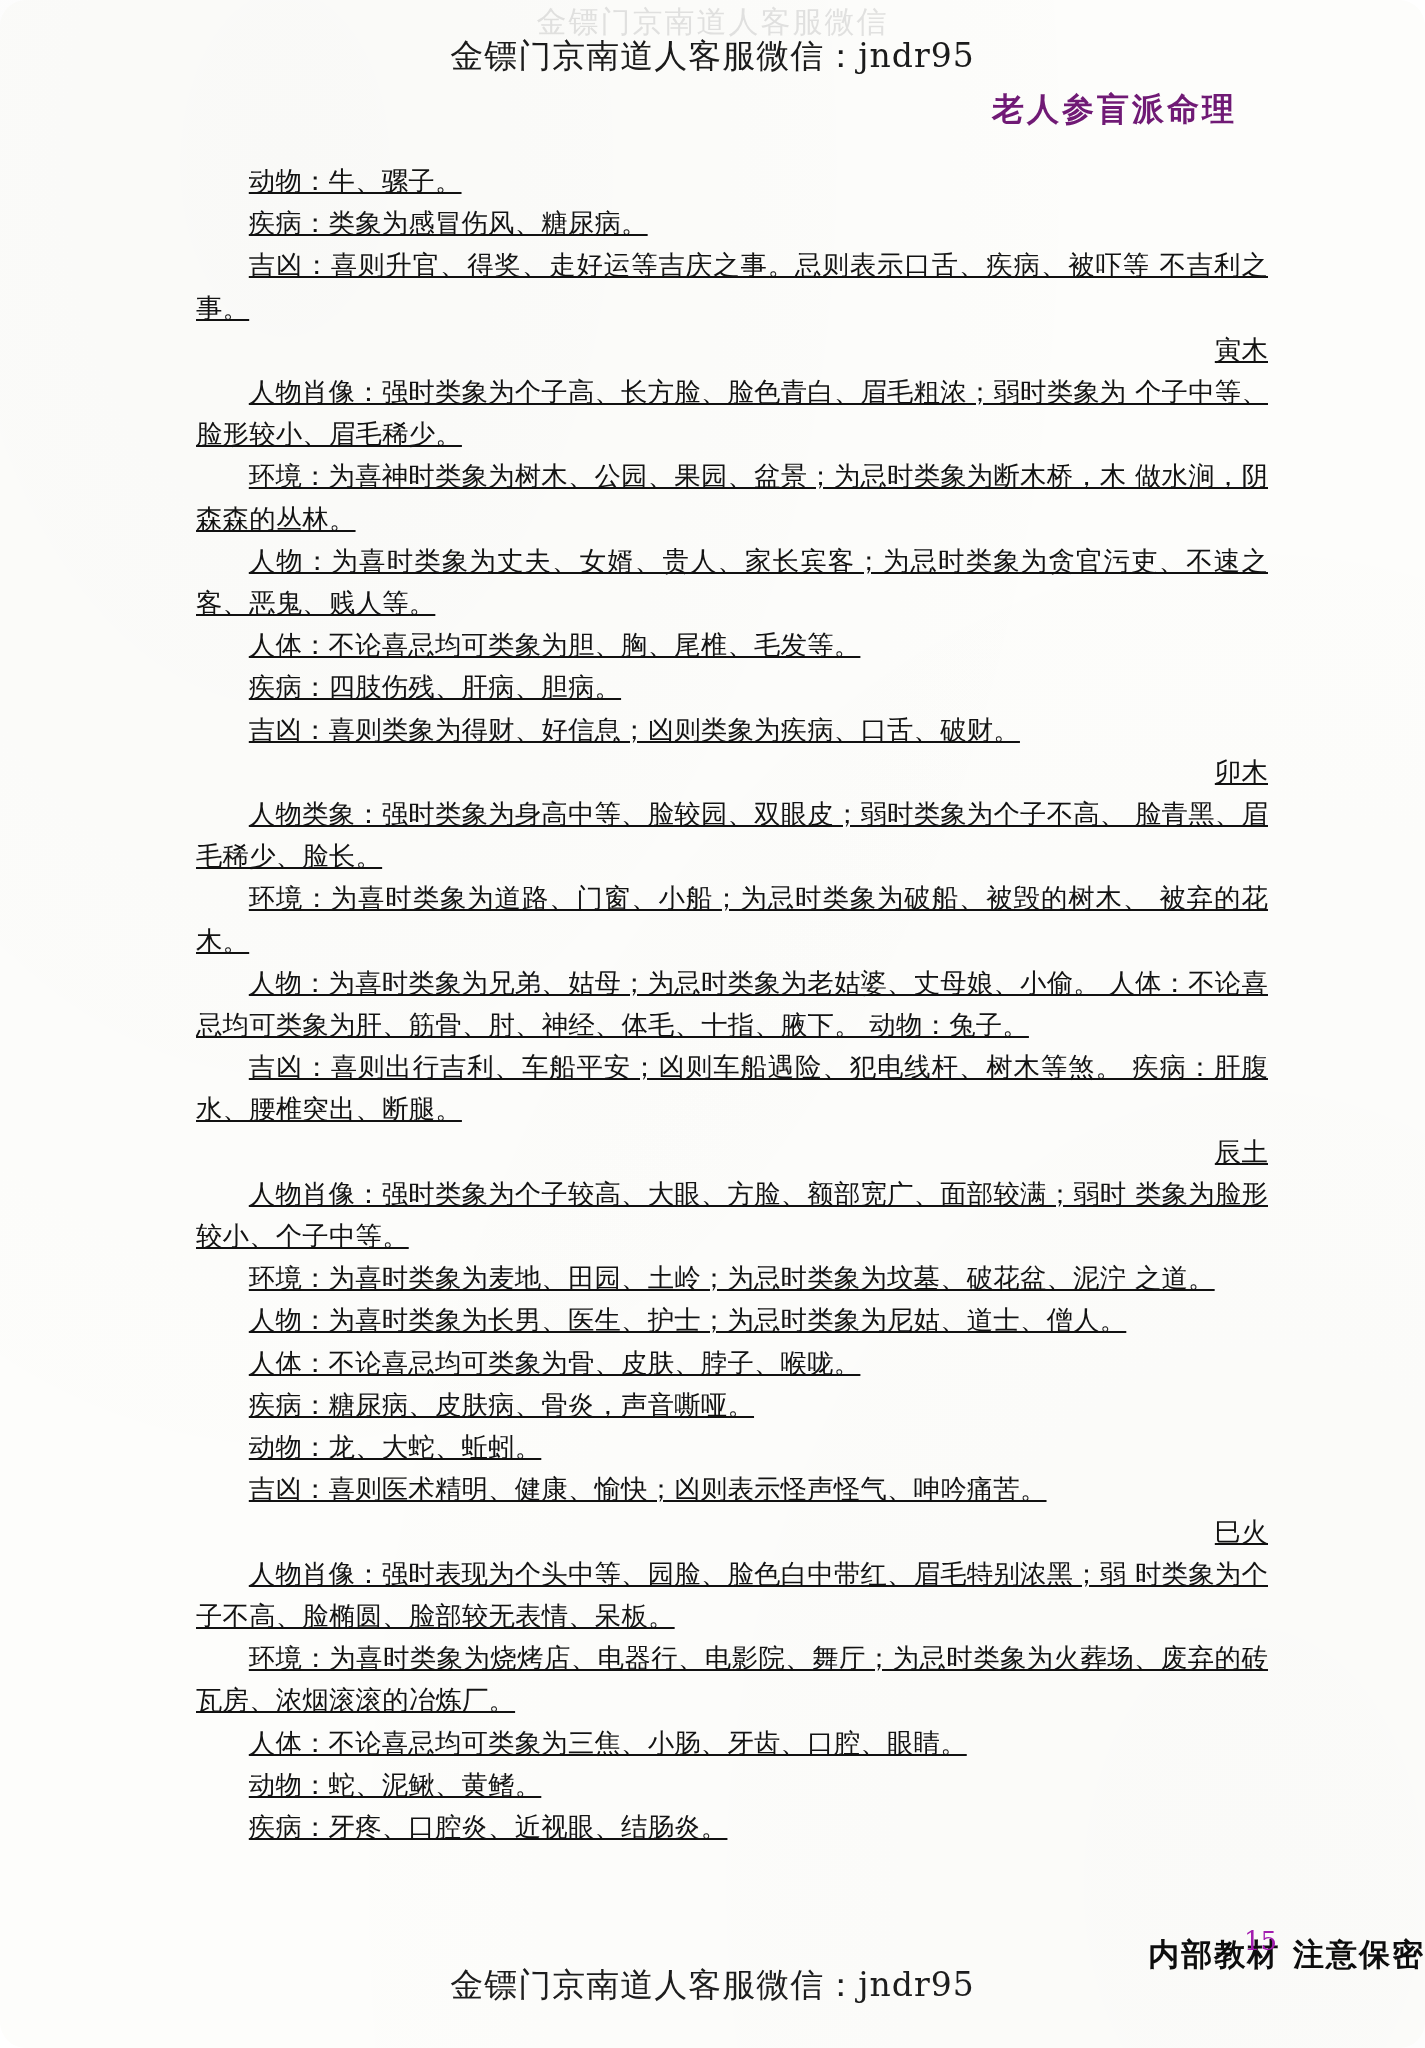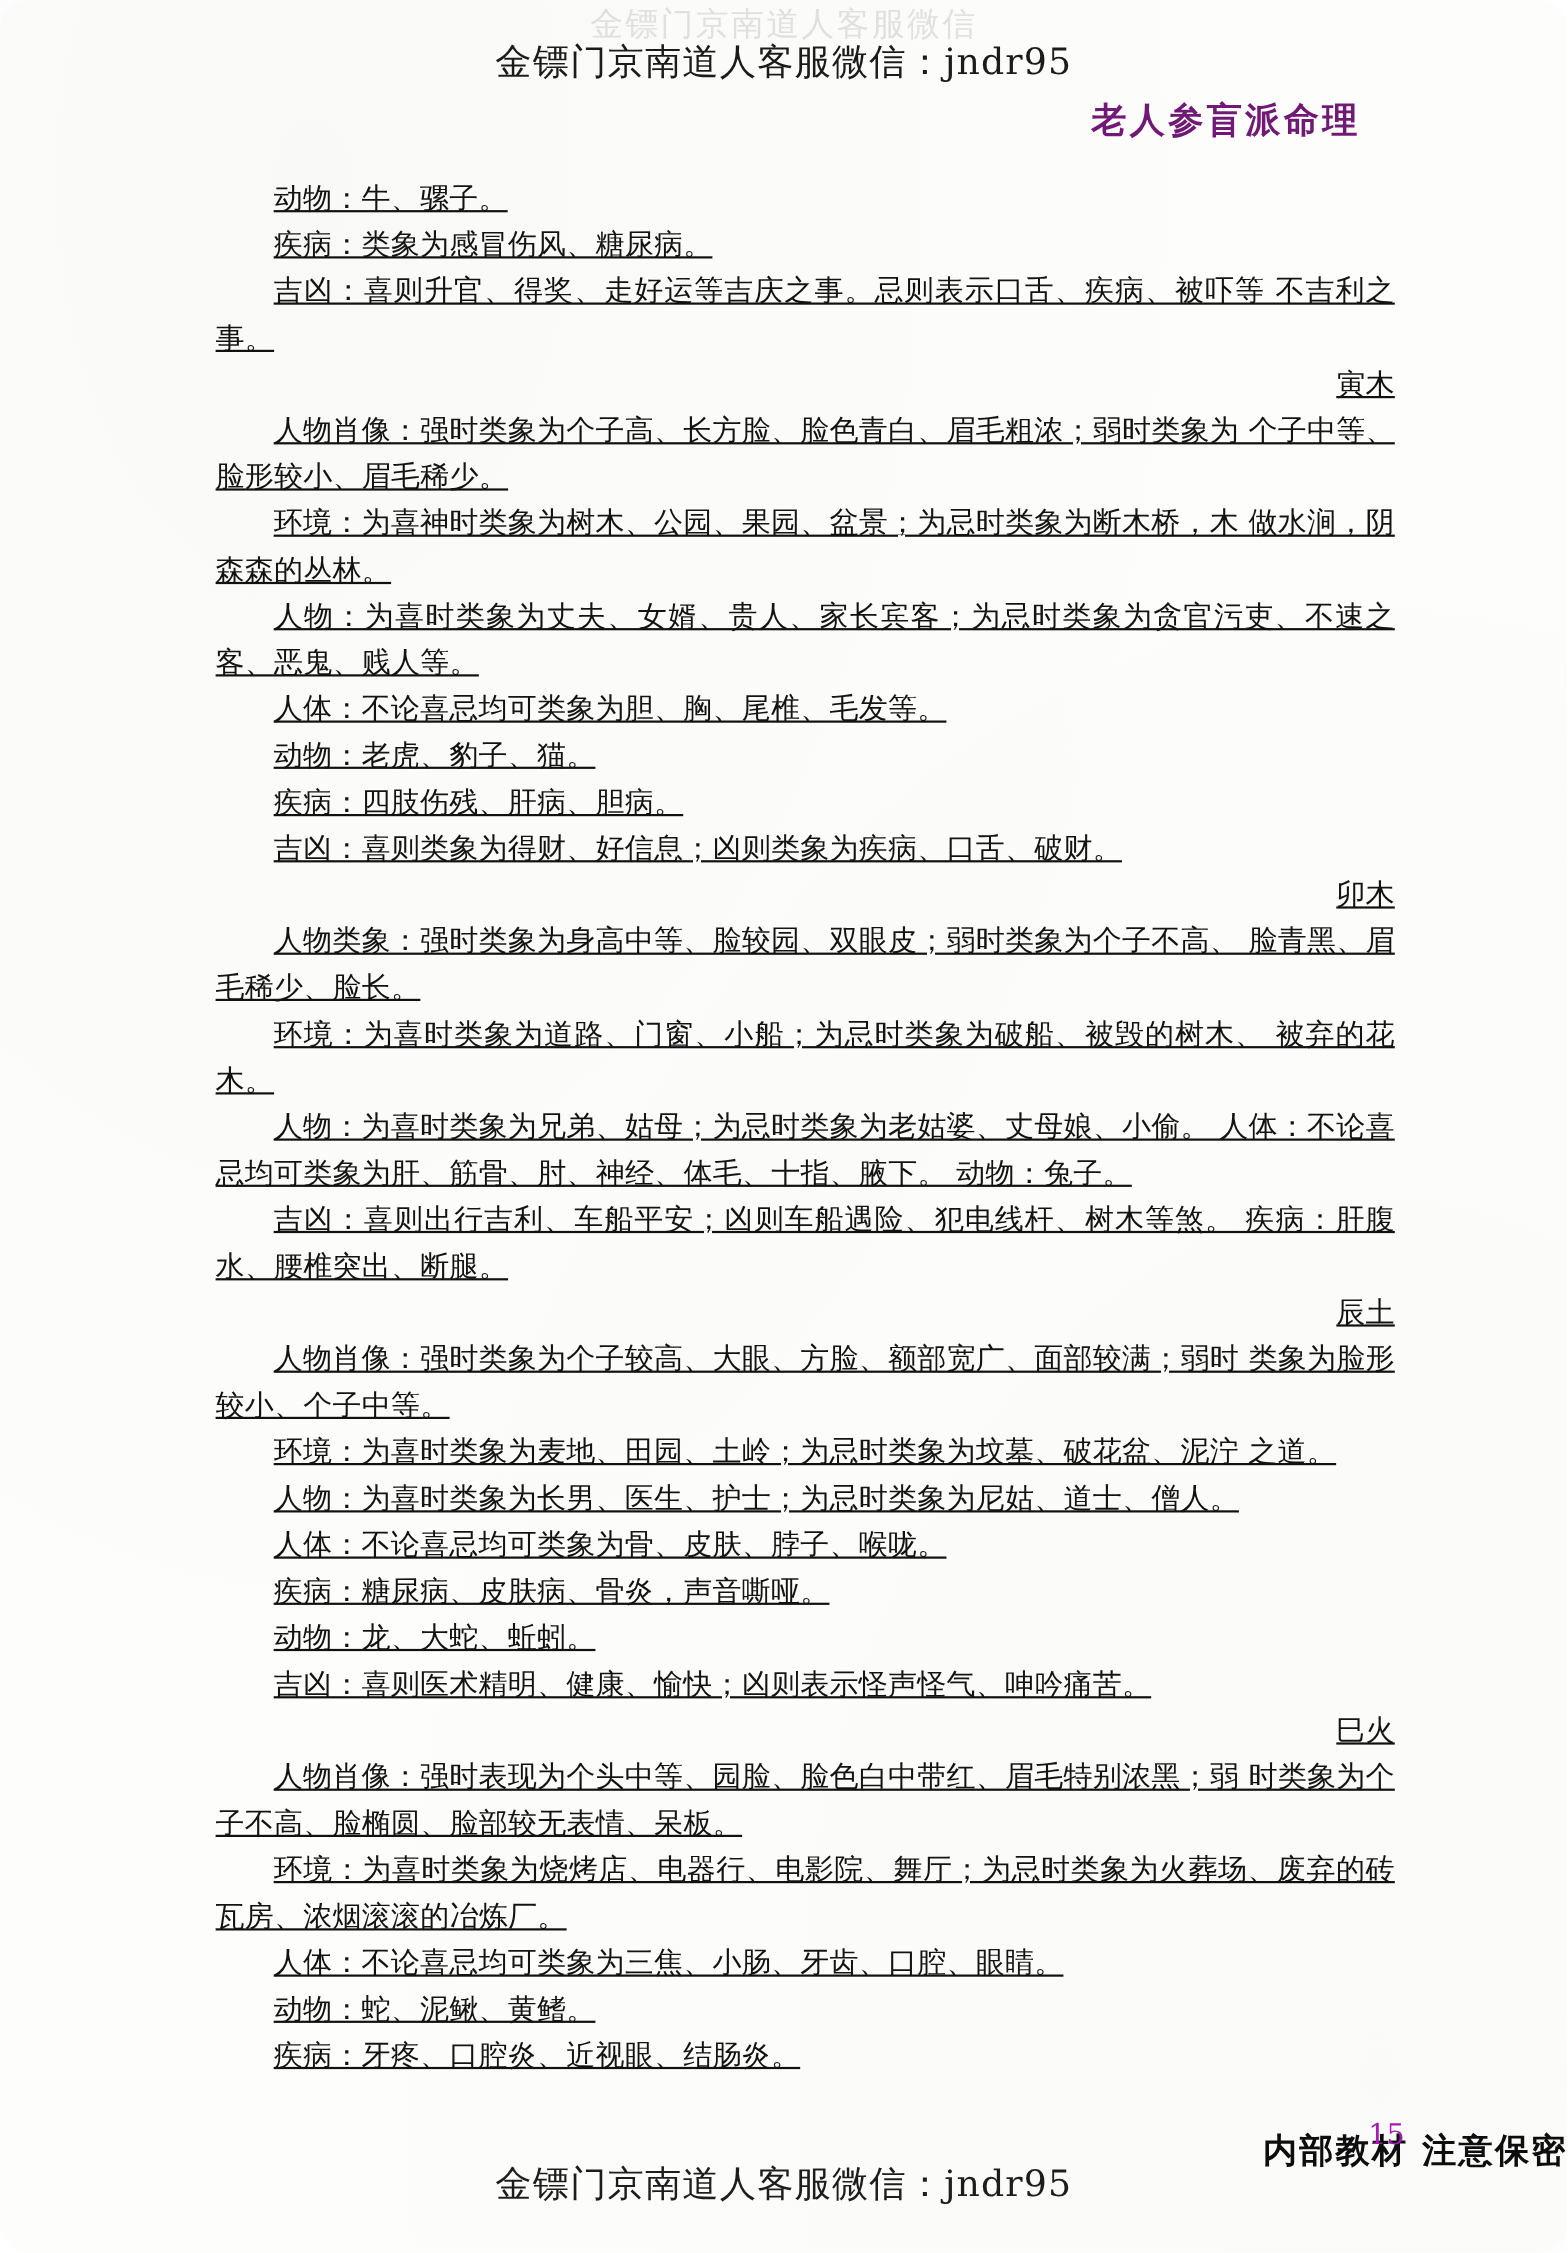--- a/index.html
+++ b/index.html
@@ -156,21 +156,20 @@
 
   <div id="body-col">
       <p class="para">动物：牛、骡子。</p>
       <p class="para">疾病：类象为感冒伤风、糖尿病。</p>
       <p class="para">吉凶：喜则升官、得奖、走好运等吉庆之事。忌则表示口舌、疾病、被吓等 不吉利之事。</p>
       <p class="para heading">寅木</p>
       <p class="para">人物肖像：强时类象为个子高、长方脸、脸色青白、眉毛粗浓；弱时类象为 个子中等、脸形较小、眉毛稀少。</p>
       <p class="para">环境：为喜神时类象为树木、公园、果园、盆景；为忌时类象为断木桥，木 做水涧，阴森森的丛林。</p>
       <p class="para">人物：为喜时类象为丈夫、女婿、贵人、家长宾客；为忌时类象为贪官污吏、不速之客、恶鬼、贱人等。</p>
       <p class="para">人体：不论喜忌均可类象为胆、胸、尾椎、毛发等。</p>
-      <p class="para">动物：老虎、豹子、猫。</p>
       <p class="para">疾病：四肢伤残、肝病、胆病。</p>
       <p class="para">吉凶：喜则类象为得财、好信息；凶则类象为疾病、口舌、破财。</p>
       <p class="para heading">卯木</p>
       <p class="para">人物类象：强时类象为身高中等、脸较园、双眼皮；弱时类象为个子不高、 脸青黑、眉毛稀少、脸长。</p>
       <p class="para">环境：为喜时类象为道路、门窗、小船；为忌时类象为破船、被毁的树木、 被弃的花木。</p>
       <p class="para">人物：为喜时类象为兄弟、姑母；为忌时类象为老姑婆、丈母娘、小偷。 人体：不论喜忌均可类象为肝、筋骨、肘、神经、体毛、十指、腋下。 动物：兔子。</p>
       <p class="para">吉凶：喜则出行吉利、车船平安；凶则车船遇险、犯电线杆、树木等煞。 疾病：肝腹水、腰椎突出、断腿。</p>
       <p class="para heading">辰土</p>
       <p class="para">人物肖像：强时类象为个子较高、大眼、方脸、额部宽广、面部较满；弱时 类象为脸形较小、个子中等。</p>
       <p class="para">环境：为喜时类象为麦地、田园、土岭；为忌时类象为坟墓、破花盆、泥泞 之道。</p>

